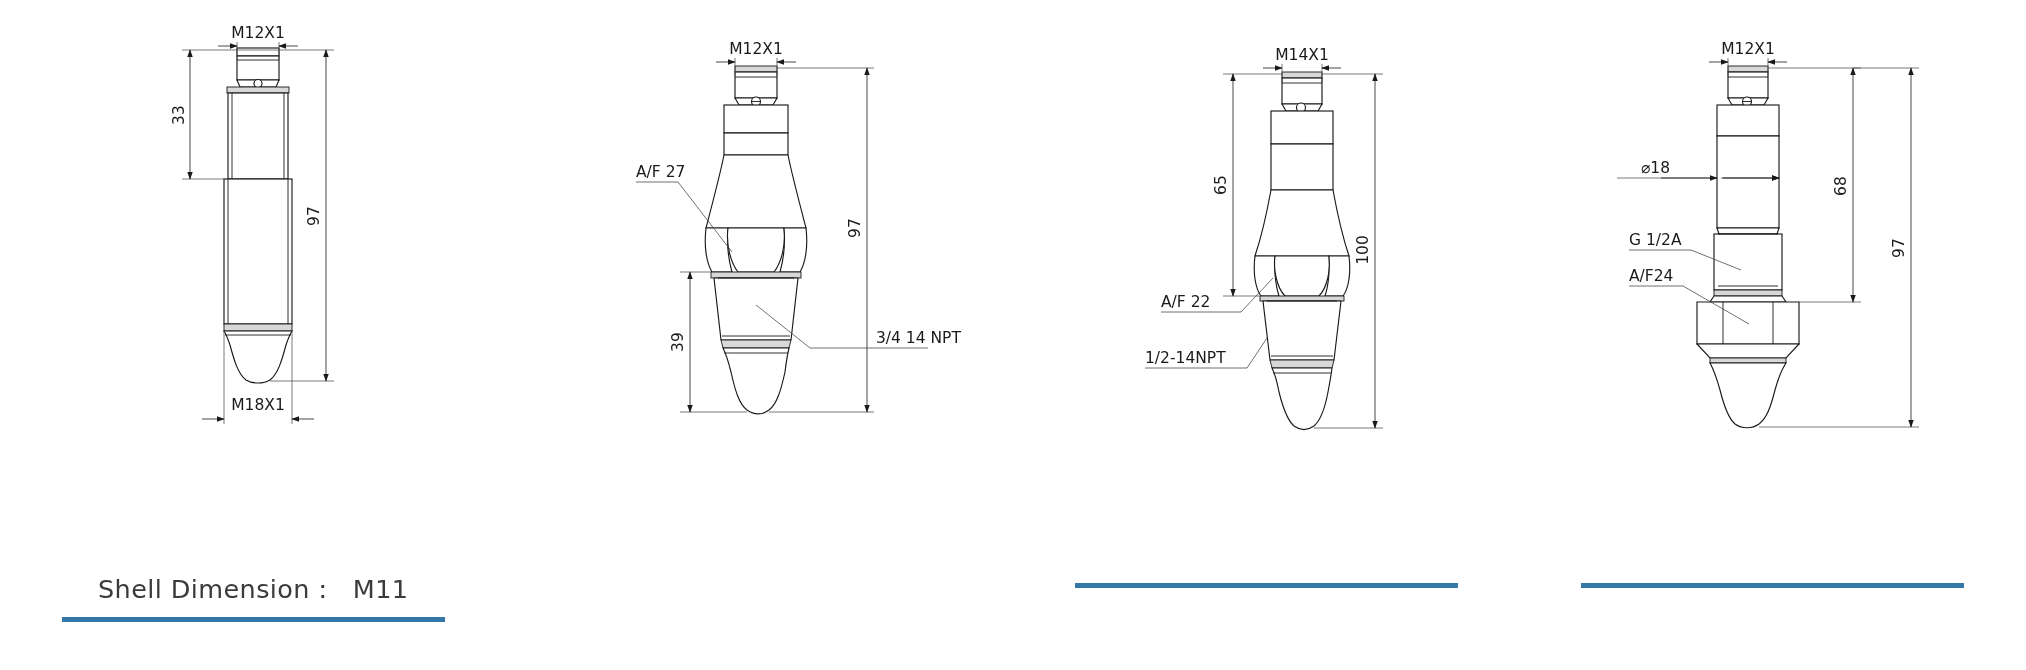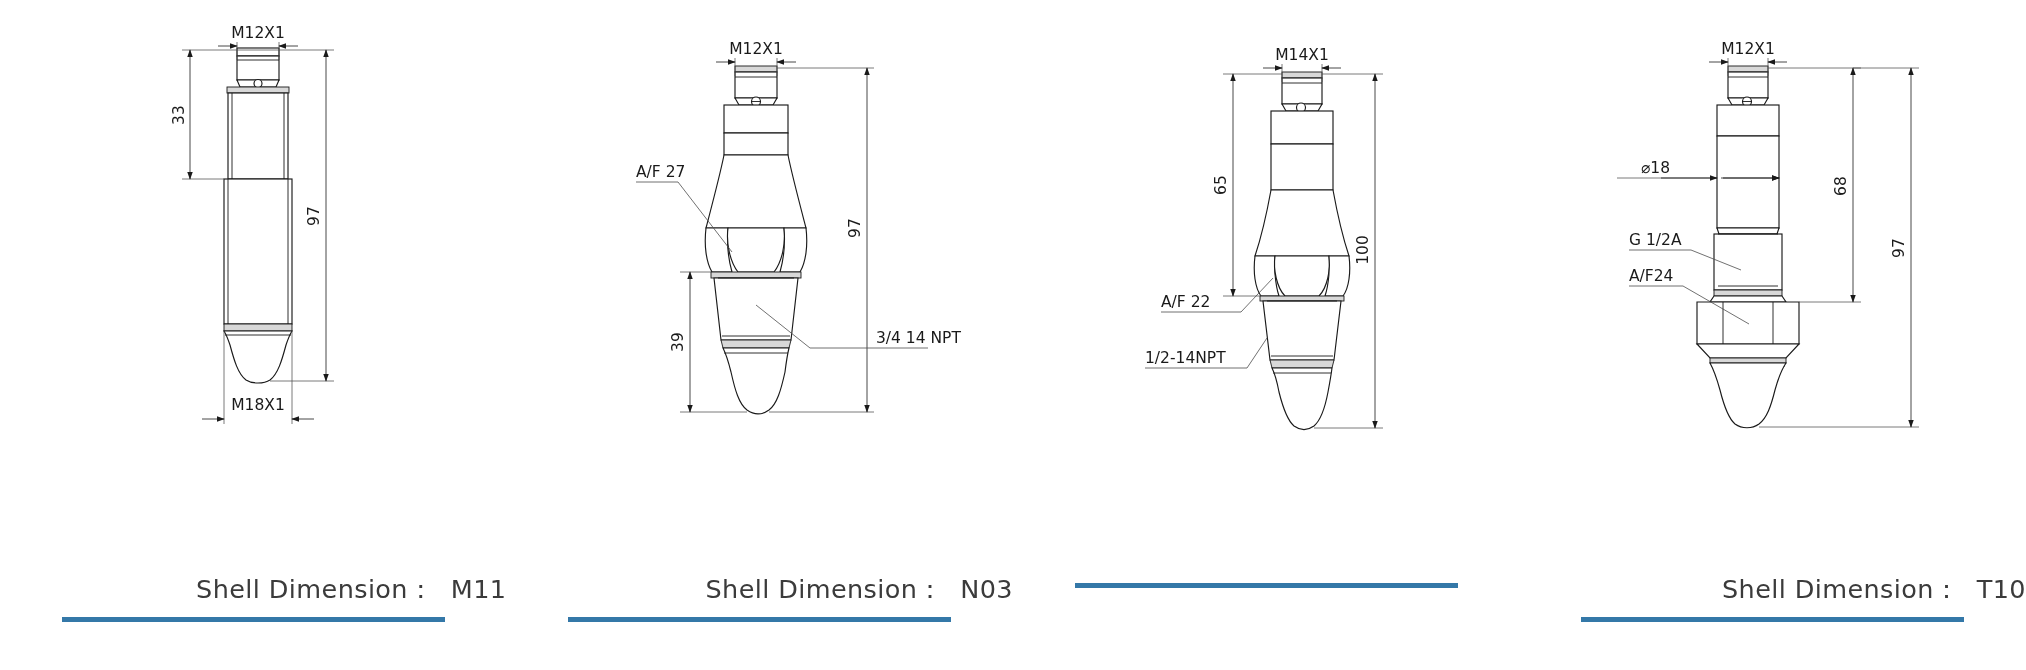--- a/index.html
+++ b/index.html
@@ -37,21 +37,20 @@
     width: 506.5px;
     text-align: center;
   }
   .caption-text {
     font-size: 25.5px;
     color: #3b3b3b;
     font-family: "DejaVu Sans", "Liberation Sans", sans-serif;
     letter-spacing: 0.4px;
     white-space: pre;
     line-height: 34px;
-    text-align: right;
   }
   .caption-rule {
     margin: 11px auto 0 auto;
     height: 5px;
     width: 383px;
     background: #3478a8;
   }
   
   .ln  { stroke: #1a1a1a; stroke-width: 1.15; fill: none; }
   .ln-thin { stroke: #1a1a1a; stroke-width: 0.9; fill: none; }
@@ -217,24 +216,20 @@
           <line class="lead" x1="108" y1="182" x2="150" y2="182"></line>
           <line class="lead" x1="150" y1="182" x2="204" y2="252"></line>
           <text class="dimtxt" x="108" y="177">A/F 27</text>
 
           <line class="lead" x1="228" y1="305" x2="282" y2="348"></line>
           <line class="lead" x1="282" y1="348" x2="400" y2="348"></line>
           <text class="dimtxt" x="348" y="343" text-anchor="start">3/4 14 NPT</text>
         </g>
       </svg>
     </div>
-    <div class="caption-block">
-      <div class="caption-text">Shell Dimension：  N03</div>
-      <div class="caption-rule"></div>
-    </div>
   </div>
 
   <div class="panel">
     <div class="drawing-area">
       <svg width="506" height="560" viewBox="0 0 506 560" xmlns="http://www.w3.org/2000/svg">
         <defs>
           <marker id="ah3a" markerWidth="10" markerHeight="7" refX="9" refY="3.5" orient="auto">
             <polygon points="0,0 10,3.5 0,7" fill="#1a1a1a"></polygon>
           </marker>
           <marker id="ah3b" markerWidth="10" markerHeight="7" refX="1" refY="3.5" orient="auto">
@@ -391,18 +386,17 @@
           <line class="lead" x1="150" y1="250" x2="200" y2="270"></line>
           <text class="dimtxt" x="88" y="245" text-anchor="start">G 1/2A</text>
 
           <line class="lead" x1="88" y1="286" x2="142" y2="286"></line>
           <line class="lead" x1="142" y1="286" x2="208" y2="324"></line>
           <text class="dimtxt" x="88" y="281" text-anchor="start">A/F24</text>
         </g>
       </svg>
     </div>
     <div class="caption-block">
-      <div class="caption-text">Shell Dimension：  T10</div>
       <div class="caption-rule"></div>
     </div>
   </div>
 
 </div>
 
 </body></html>

